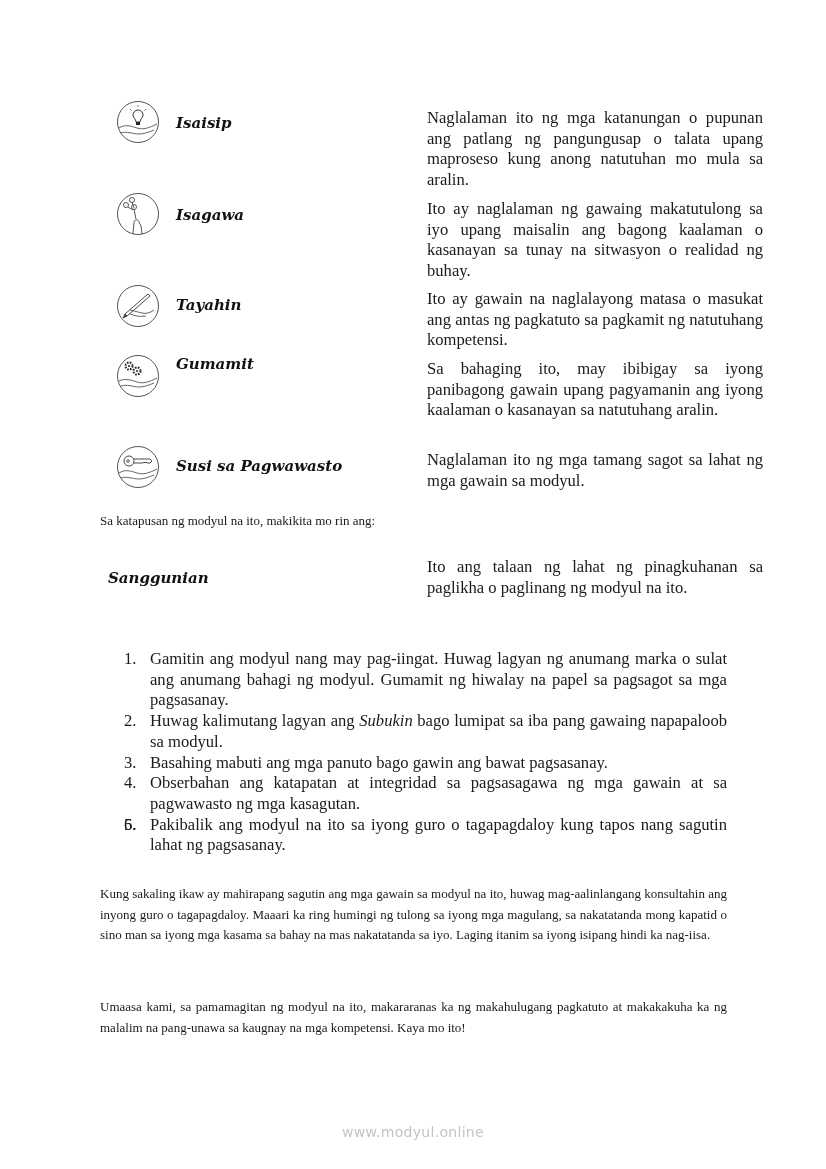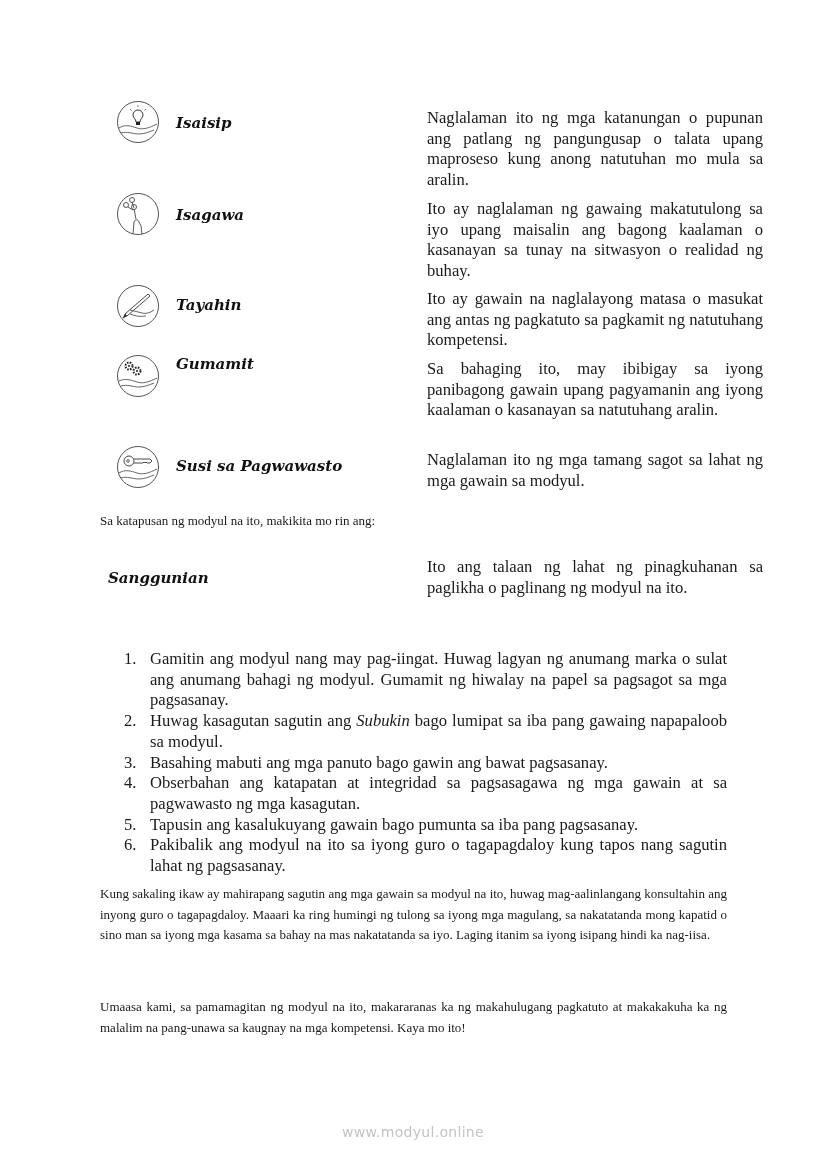--- a/index.html
+++ b/index.html
@@ -141,33 +141,32 @@
   </div>
 
 
   <ol class="rules">
     <li>
       <span class="num">1.</span>
       <span>Gamitin ang modyul nang may pag-iingat. Huwag lagyan ng anumang marka o sulat ang anumang bahagi ng modyul. Gumamit ng hiwalay na papel sa pagsagot sa mga pagsasanay.</span>
     </li>
     <li>
       <span class="num">2.</span>
-      <span>Huwag kasagutan sagutin ang </span><em>Subukin</em><span> bago lumipat sa iba pang gawaing napapaloob sa modyul.</span>
+      <span>Huwag kalimutang lagyan ang </span><em>Subukin</em><span> bago lumipat sa iba pang gawaing napapaloob sa modyul.</span>
     </li>
     <li>
       <span class="num">3.</span>
       <span>Basahing mabuti ang mga panuto bago gawin ang bawat pagsasanay.</span>
     </li>
     <li>
       <span class="num">4.</span>
       <span>Obserbahan ang katapatan at integridad sa pagsasagawa ng mga gawain at sa pagwawasto ng mga kasagutan.</span>
     </li>
     <li>
       <span class="num">5.</span>
-      <span>Tapusin ang kasalukuyang gawain bago pumunta sa iba pang pagsasanay.</span>
     </li>
     <li>
       <span class="num">6.</span>
       <span>Pakibalik ang modyul na ito sa iyong guro o tagapagdaloy kung tapos nang sagutin lahat ng pagsasanay.</span>
     </li>
   </ol>
 
   <div class="para" style="top:884px;">Kung sakaling ikaw ay mahirapang sagutin ang mga gawain sa modyul na ito, huwag mag-aalinlangang konsultahin ang inyong guro o tagapagdaloy. Maaari ka ring humingi ng tulong sa iyong mga magulang, sa nakatatanda mong kapatid o sino man sa iyong mga kasama sa bahay na mas nakatatanda sa iyo. Laging itanim sa iyong isipang hindi ka nag-iisa.</div>
 
   <div class="para" style="top:997px;">Umaasa kami, sa pamamagitan ng modyul na ito, makararanas ka ng makahulugang pagkatuto at makakakuha ka ng malalim na pang-unawa sa kaugnay na mga kompetensi. Kaya mo ito!</div>

